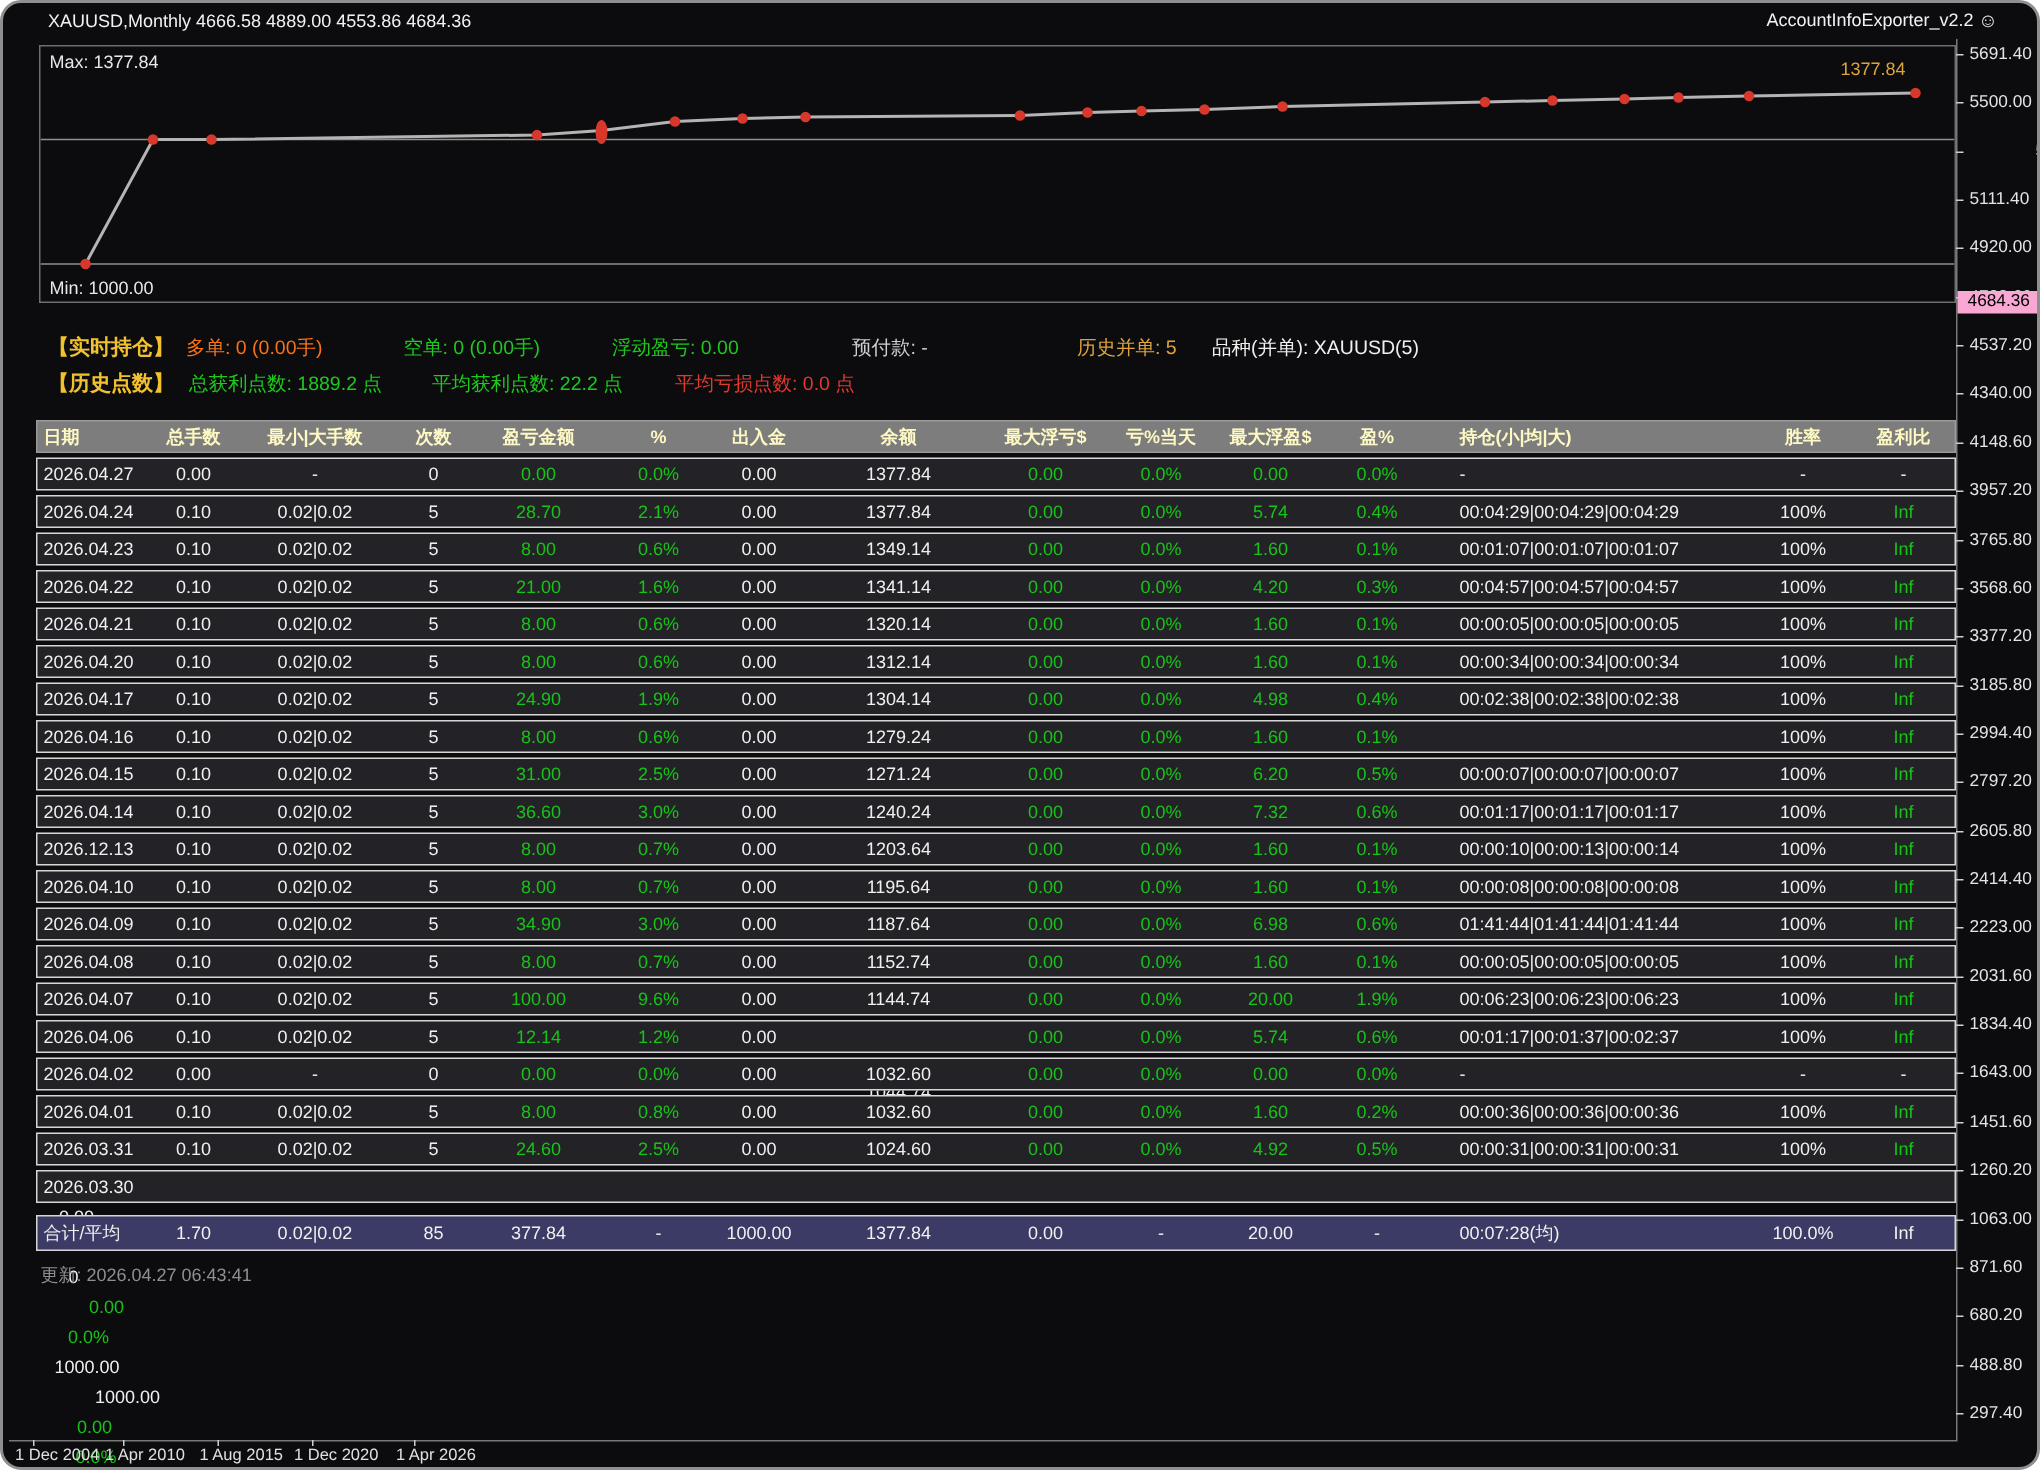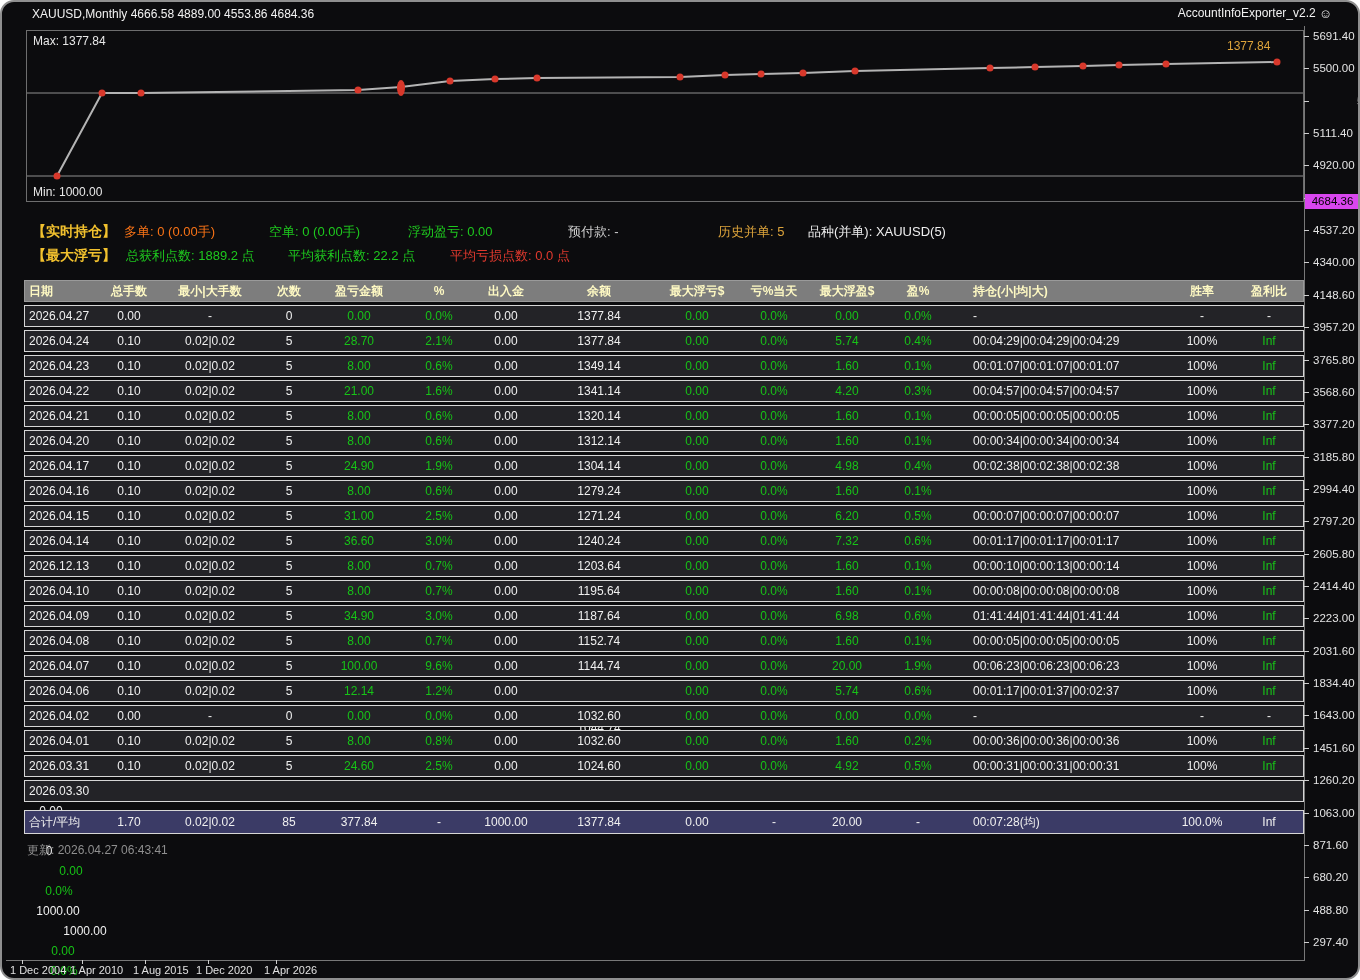--- a/index.html
+++ b/index.html
@@ -30,21 +30,21 @@
   .t-row.summary .t-cell{line-height:22px;}
   .t-cell.left{text-align:left;padding-left:4px;}
   .t-cell.hold{text-align:left;padding-left:18px;}
   .t-cell.green{color:#17c317;}
   .t-row.header .t-cell{color:#fef9c3;font-weight:bold;}
   
   .axis-sep-v{position:absolute;left:1302px;top:24px;height:934px;width:1px;background:#787878;}
   .axis-sep-h{position:absolute;left:4px;top:958px;width:1299px;height:1px;background:#787878;}
   .price-label{position:absolute;left:1311px;transform:translateY(-50%);color:#e4e4e4;font-size:11.5px;white-space:nowrap;}
   .price-tick{position:absolute;left:1302px;width:5px;height:1px;background:#cfcfcf;}
-  .current-price{position:absolute;left:1303px;top:192px;width:55px;height:15px;background:#d946ef;color:#000;
+  .current-price{position:absolute;left:1303px;top:192px;width:55px;height:15px;background:#f9a8d4;color:#000;
                  font-size:11.5px;line-height:15px;text-align:center;}
   .time-label{position:absolute;top:962px;color:#e0e0e0;font-size:11px;white-space:nowrap;}
   .time-tick{position:absolute;top:958px;width:1px;height:4px;background:#cfcfcf;}
   .update-text{position:absolute;left:25px;top:840px;color:#8f8f8f;font-size:12px;}
 </style>
 </head>
 <body>
 
 <div class="window">
 
@@ -88,21 +88,21 @@
   <div id="info-row-1">
       <span class="info-item hdr" style="left: 30px; top: 221px; color: rgb(242, 193, 46);">【实时持仓】</span>
       <span class="info-item" style="left: 122px; top: 221px; color: #f97316;">多单: 0 (0.00手)</span>
       <span class="info-item" style="left: 267px; top: 221px; color: rgb(30, 201, 30);">空单: 0 (0.00手)</span>
       <span class="info-item" style="left: 406px; top: 221px; color: rgb(30, 201, 30);">浮动盈亏: 0.00</span>
       <span class="info-item" style="left: 566px; top: 221px; color: rgb(207, 207, 207);">预付款: -</span>
       <span class="info-item" style="left: 716px; top: 221px; color: rgb(221, 164, 59);">历史并单: 5</span>
       <span class="info-item" style="left: 806px; top: 221px; color: rgb(239, 239, 239);">品种(并单): XAUUSD(5)</span>
     </div>
   <div id="info-row-2">
-      <span class="info-item hdr" style="left: 30px; top: 245px; color: rgb(242, 193, 46);">【最大浮亏】</span>
+      <span class="info-item hdr" style="left: 30px; top: 245px; color: rgb(242, 193, 46);">【历史点数】</span>
       <span class="info-item" style="left: 124px; top: 245px; color: rgb(30, 201, 30);">总获利点数: 1889.2 点</span>
       <span class="info-item" style="left: 286px; top: 245px; color: rgb(30, 201, 30);">平均获利点数: 22.2 点</span>
       <span class="info-item" style="left: 448px; top: 245px; color: rgb(224, 57, 46);">平均亏损点数: 0.0 点</span>
     </div>
 
   <div class="stats-table" id="stats-table">
       <div class="t-row header" style="top: 0px;">
         <div class="t-cell left" style="width: 78px;">日期</div>
         <div class="t-cell" style="width: 52px;">总手数</div>
         <div class="t-cell" style="width: 110px;">最小|大手数</div>

